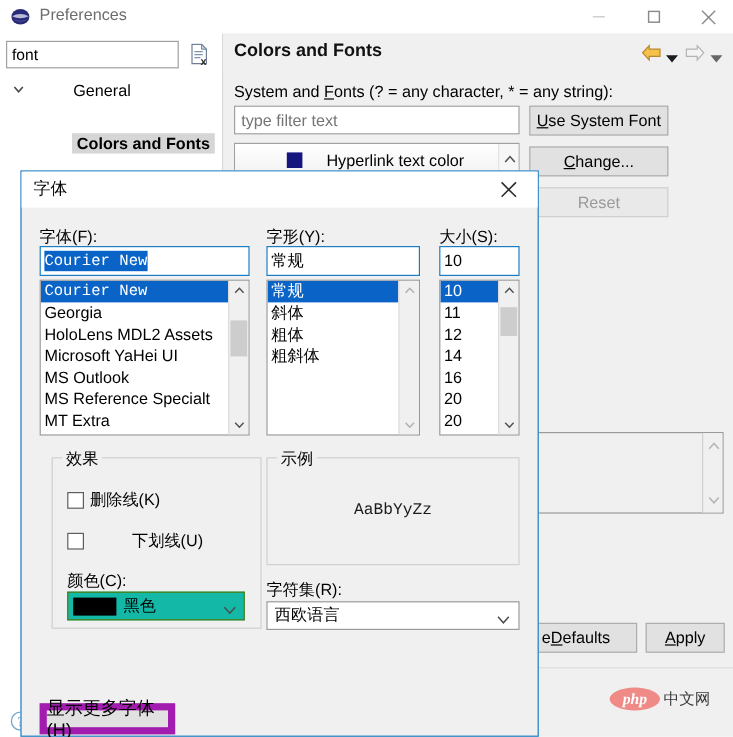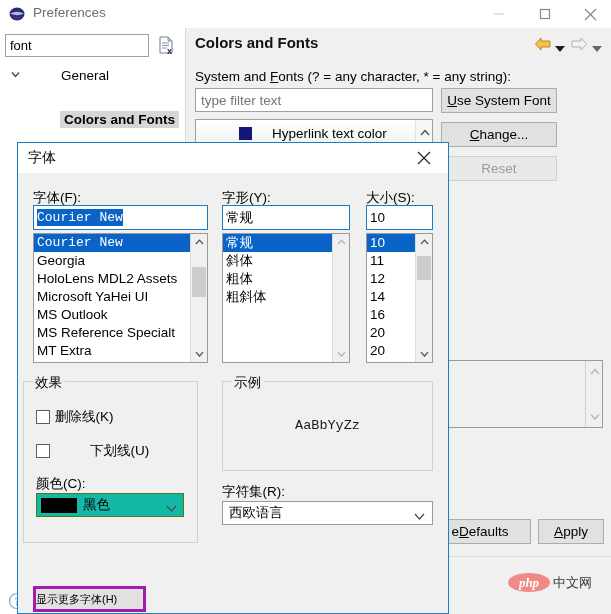--- a/index.html
+++ b/index.html
@@ -251,21 +251,21 @@
   .list-sb .arr.up { top:0; }
   .list-sb .arr.dn { bottom:0; }
   .list-sb .thumb {
     position:absolute; left:1px; width:14px; background:#cdcdcd;
   }
 
   
   .gbox {
     position:absolute; border:1px solid #d0d0d0;
   }
-  #gbox-effects { left: 5px; top: 238px; width: 175px; height: 162px; }
+  #gbox-effects { left: 25px; top: 238px; width: 175px; height: 143px; }
   #gbox-sample  { left: 204px; top: 238px; width: 211px; height: 90px; }
   .gbox-title {
     position:absolute; top:-8px; left:8px; background:#f0f0f0;
     padding: 0 3px; font-size: 13.5px; color:#000;
   }
   .cbrow {
     position:absolute; left: 12px; display:flex; align-items:center;
     font-size:13.5px; white-space:nowrap;
   }
   #cb-strike { top: 26px; }
@@ -293,22 +293,22 @@
   }
   #lbl-script { position:absolute; left: 204px; top: 340px; font-size:13.5px; }
   #script-combo {
     position:absolute; left: 204px; top: 358px; width: 211px; height: 24px;
     border:1px solid #9a9a9a; background:#ffffff;
     display:flex; align-items:center; padding-left:6px; font-size:13.5px;
   }
   #script-caret { position:absolute; right:7px; top:7px; width:11px; height:9px; color:#4a4a4a; }
   #btn-morefonts {
     position:absolute; left: 15px; top: 443px; width: 113px; height: 26px;
-    background:#e1e1e1; border:3px solid #a21caf;
-    display:flex; align-items:center; justify-content:flex-start; font-size:11px;
+    background:#e1e1e1; border:6px solid #a21caf;
+    display:flex; align-items:center; justify-content:center; font-size:15px;
   }
 </style>
 </head>
 <body>
 
 <div id="prefs-window">
 
   <div id="prefs-titlebar">
     <span id="prefs-app-icon">
       <svg width="16" height="16" viewBox="0 0 16 16">

